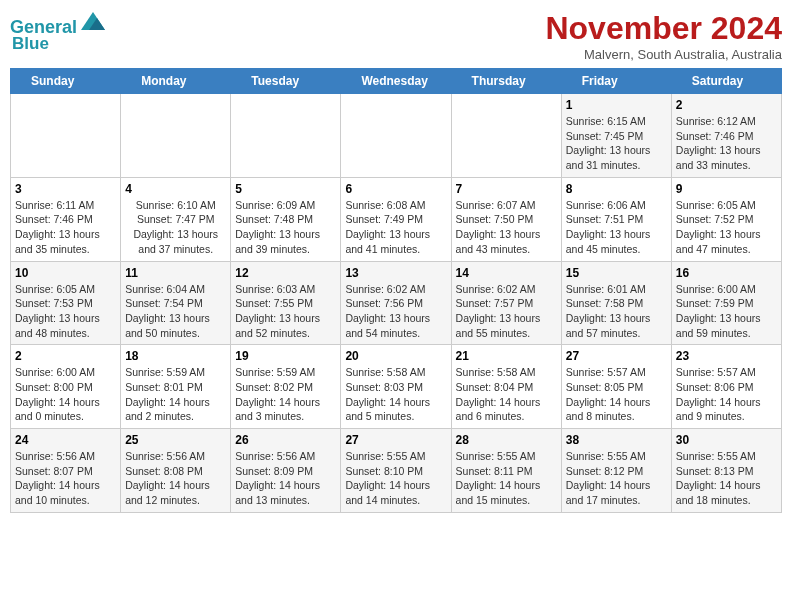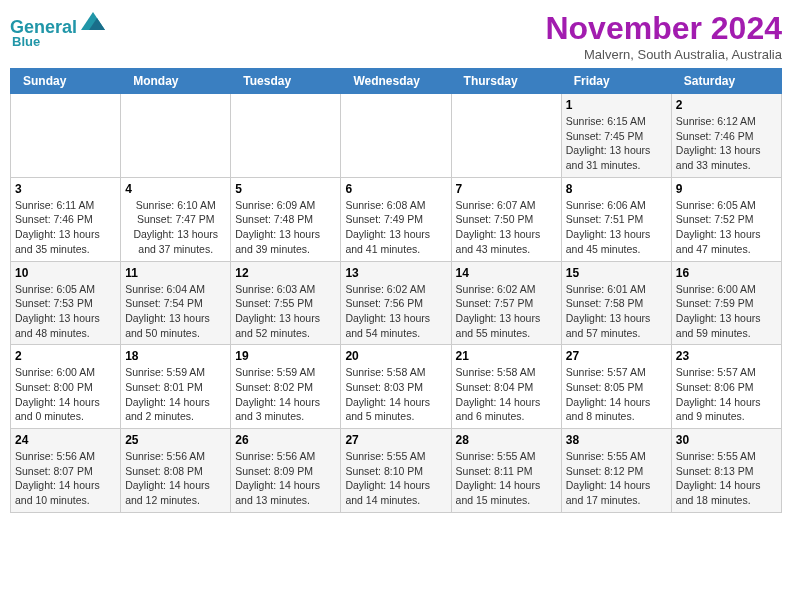--- a/index.html
+++ b/index.html
@@ -34,35 +34,35 @@
       width: 28px;
       height: 28px;
       margin-left: 2px;
     }
     .title-block {
       text-align: right;
     }
     .month-title {
       font-size: 32px;
       font-weight: bold;
-      color: #a21caf;
+      color: #b91c1c;
     }
     .location-title {
       font-size: 13px;
       color: #555;
     }
     table {
       width: 100%;
       border-collapse: collapse;
       font-size: 11px;
     }
     thead tr th {
       background-color: #3a7fc1;
       color: #fff;
-      padding: 5px 12px;
+      padding: 5px 20px;
       text-align: left;
       font-size: 12px;
       border: 1px solid #3a7fc1;
     }
     tbody tr td {
       border: 1px solid #ccc;
       vertical-align: top;
       padding: 4px;
       width: calc(100% / 7);
       min-height: 80px;
@@ -94,21 +94,21 @@
     <div>
       <div style="display:flex;align-items:flex-end;">
         <span class="logo-text">
           <span>General</span>
         </span>
         <svg class="logo-icon" viewBox="0 0 28 28" xmlns="http://www.w3.org/2000/svg">
           <polygon points="14,2 26,20 2,20" fill="#2196a8"></polygon>
           <polygon points="18,8 26,20 10,20" fill="#1a6e8a"></polygon>
         </svg>
       </div>
-      <div style="font-size:13px;font-weight:bold;color:#2196a8;margin-top:-4px;padding-left:2px;">Blue</div>
+      <div style="font-size:17px;font-weight:bold;color:#2196a8;margin-top:-4px;padding-left:2px;">Blue</div>
     </div>
   </div>
   <div class="title-block">
     <div class="month-title">November 2024</div>
     <div class="location-title">Malvern, South Australia, Australia</div>
   </div>
 </div>
 
 <table>
   <thead>

